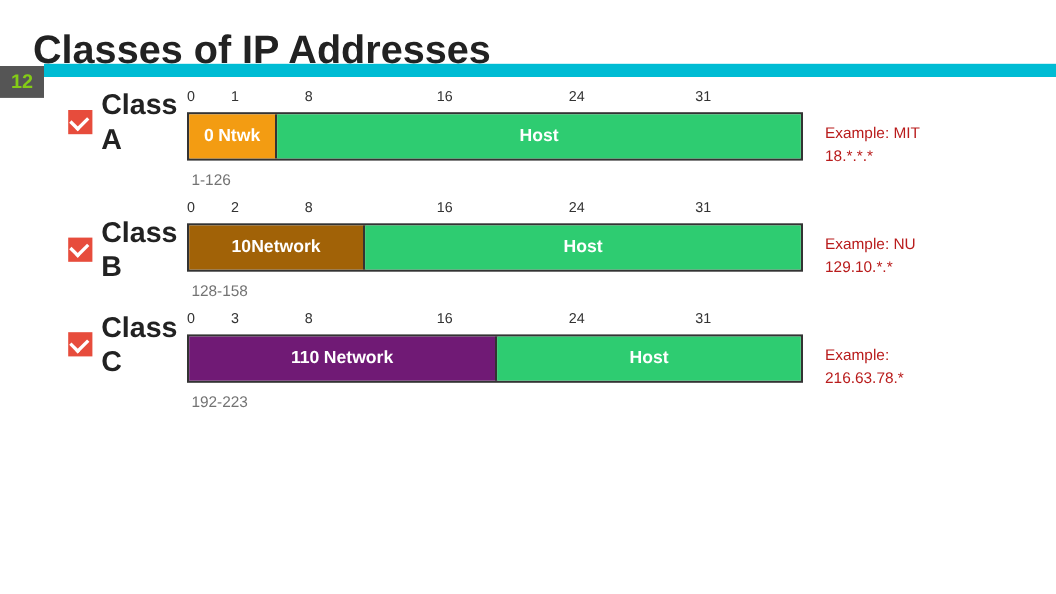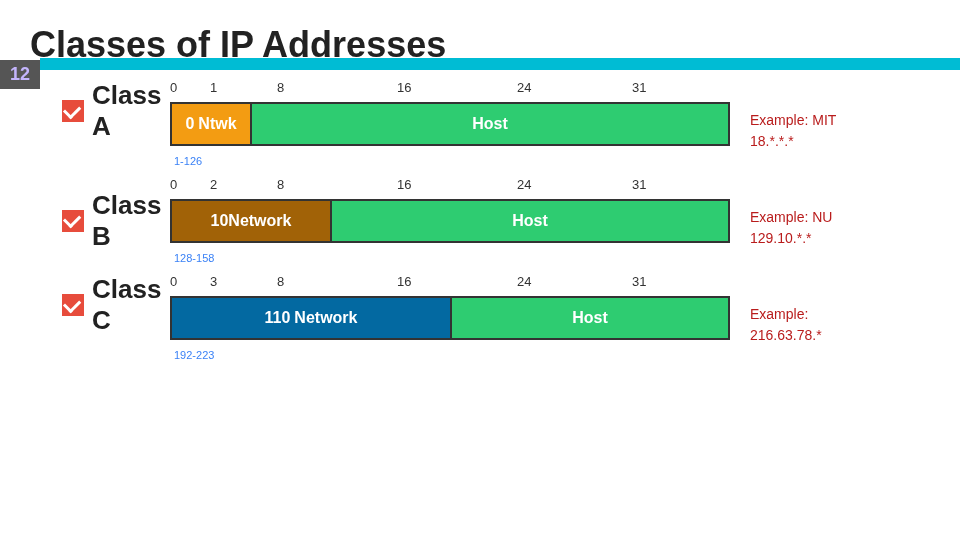--- a/index.html
+++ b/index.html
@@ -17,21 +17,21 @@
       font-weight: 600;
       color: #222;
       padding: 24px 30px 8px 30px;
     }
 
     .slide-number {
       position: absolute;
       top: 60px;
       left: 0;
       background: #555;
-      color: #c4b5fd;
+      color: #84cc16;
       font-size: 18px;
       font-weight: bold;
       padding: 4px 10px;
       min-width: 40px;
       text-align: center;
     }
 
     .teal-bar {
       position: absolute;
       top: 58px;
@@ -153,21 +153,21 @@
       align-items: center;
       justify-content: center;
       font-size: 16px;
       font-weight: bold;
       color: #fff;
     }
 
     
     .bar-c-ntwk {
       width: 280px;
-      background: #0369a1;
+      background: #701a75;
       display: flex;
       align-items: center;
       justify-content: center;
       font-size: 16px;
       font-weight: bold;
       color: #fff;
       border-right: 2px solid #333;
       flex-shrink: 0;
       gap: 4px;
     }
@@ -177,22 +177,22 @@
       background: #2ecc71;
       display: flex;
       align-items: center;
       justify-content: center;
       font-size: 16px;
       font-weight: bold;
       color: #fff;
     }
 
     .range-label {
-      font-size: 11px;
-      color: #3b82f6;
+      font-size: 14px;
+      color: #737373;
       margin-top: 3px;
       padding-left: 4px;
     }
 
     .example-text {
       margin-left: 20px;
       font-size: 14px;
       color: #b91c1c;
       line-height: 1.5;
       padding-top: 8px;

